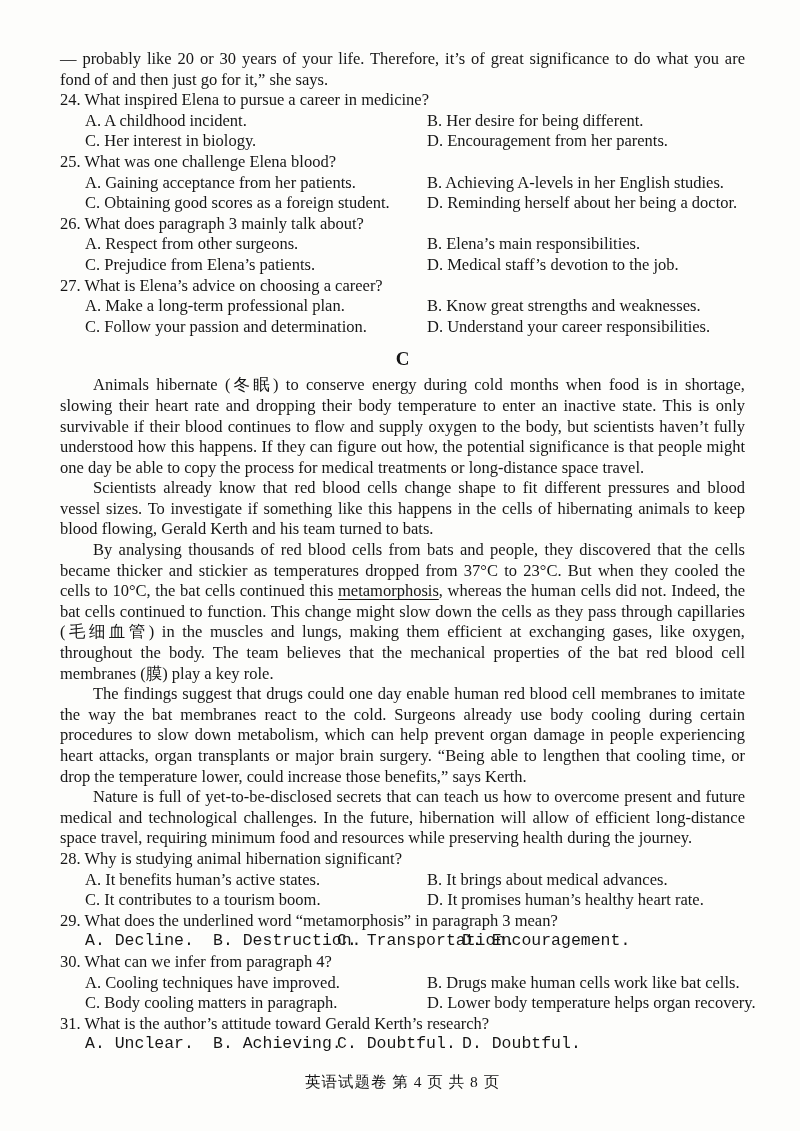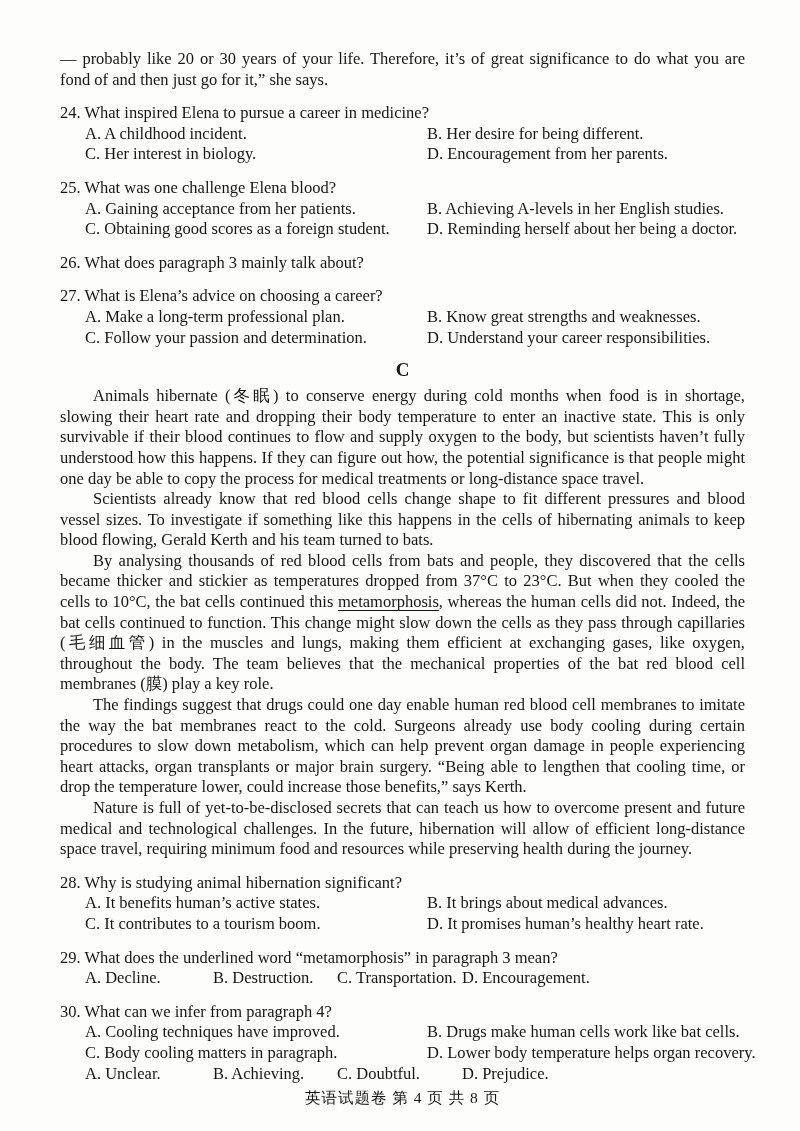--- a/index.html
+++ b/index.html
@@ -10,37 +10,37 @@
     background: #fdfdfb;
     color: #161616;
     font-family: "Liberation Serif", "DejaVu Serif", serif;
     font-size: 16.5px;
     line-height: 20.6px;
     overflow: hidden;
   }
   .page { padding: 49px 55px 0 60px; }
   .intro { text-align: justify; }
   .para { text-align: justify; text-indent: 33px; font-family: Liberation Serif, serif; }
-  .q-line { white-space: nowrap; margin-top: 13px; }
+  .q-line { white-space: nowrap; }
   .opts { display: grid; padding-left: 25px; }
   .opts2 { grid-template-columns: 342px 1fr; }
-  .opts4 { grid-template-columns: 128px 124px 125px 1fr; }
+  .opts4 { grid-template-columns: 128px 124px 125px 1fr; font-family: Liberation Mono, monospace; }
   .opt { white-space: nowrap; }
   .section-heading {
     text-align: center;
     font-weight: bold;
     font-size: 19px;
     line-height: 22px;
     margin: 11px 0 5px 0;
     font-family: "Liberation Serif", "DejaVu Serif", serif;
   }
   .underline { text-decoration: underline; text-underline-offset: 3px; }
   .footer {
     text-align: center;
-    margin-top: 4px;
+    margin-top: 17px;
     font-size: 15.5px;
     letter-spacing: 1px;
   }
 </style>
 </head>
 <body>
 
 <div class="page">
 
   <p class="intro">— probably like 20 or 30 years of your life. Therefore, it’s of great significance to do what you are fond of and then just go for it,” she says.</p>
@@ -60,20 +60,26 @@
     <div class="opts opts2">
       <span class="opt">A. Gaining acceptance from her patients.</span>
       <span class="opt">B. Achieving A-levels in her English studies.</span>
       <span class="opt">C. Obtaining good scores as a foreign student.</span>
       <span class="opt">D. Reminding herself about her being a doctor.</span>
     </div>
   </div>
 
   <div>
     <p class="q-line"><span>26.</span> <span>What does paragraph 3 mainly talk about?</span></p>
+    <div class="opts opts2">
+      <span class="opt">A. Respect from other surgeons.</span>
+      <span class="opt">B. Elena’s main responsibilities.</span>
+      <span class="opt">C. Prejudice from Elena’s patients.</span>
+      <span class="opt">D. Medical staff’s devotion to the job.</span>
+    </div>
   </div>
 
   <div>
     <p class="q-line"><span>27.</span> <span>What is Elena’s advice on choosing a career?</span></p>
     <div class="opts opts2">
       <span class="opt">A. Make a long-term professional plan.</span>
       <span class="opt">B. Know great strengths and weaknesses.</span>
       <span class="opt">C. Follow your passion and determination.</span>
       <span class="opt">D. Understand your career responsibilities.</span>
     </div>
@@ -111,23 +117,24 @@
     <p class="q-line"><span>30.</span> <span>What can we infer from paragraph 4?</span></p>
     <div class="opts opts2">
       <span class="opt">A. Cooling techniques have improved.</span>
       <span class="opt">B. Drugs make human cells work like bat cells.</span>
       <span class="opt">C. Body cooling matters in paragraph.</span>
       <span class="opt">D. Lower body temperature helps organ recovery.</span>
     </div>
   </div>
 
   <div>
+    <p class="q-line"><span>31.</span> <span>What is the author’s attitude toward Gerald Kerth’s research?</span></p>
     <div class="opts opts4">
       <span class="opt">A. Unclear.</span>
       <span class="opt">B. Achieving.</span>
       <span class="opt">C. Doubtful.</span>
-      <span class="opt">D. Prejudice.</span>
+      <span class="opt">D. Doubtful.</span>
     </div>
   </div>
 
   <p class="footer">英语试题卷 第 4 页 共 8 页</p>
 
 </div>
 
 </body></html>

